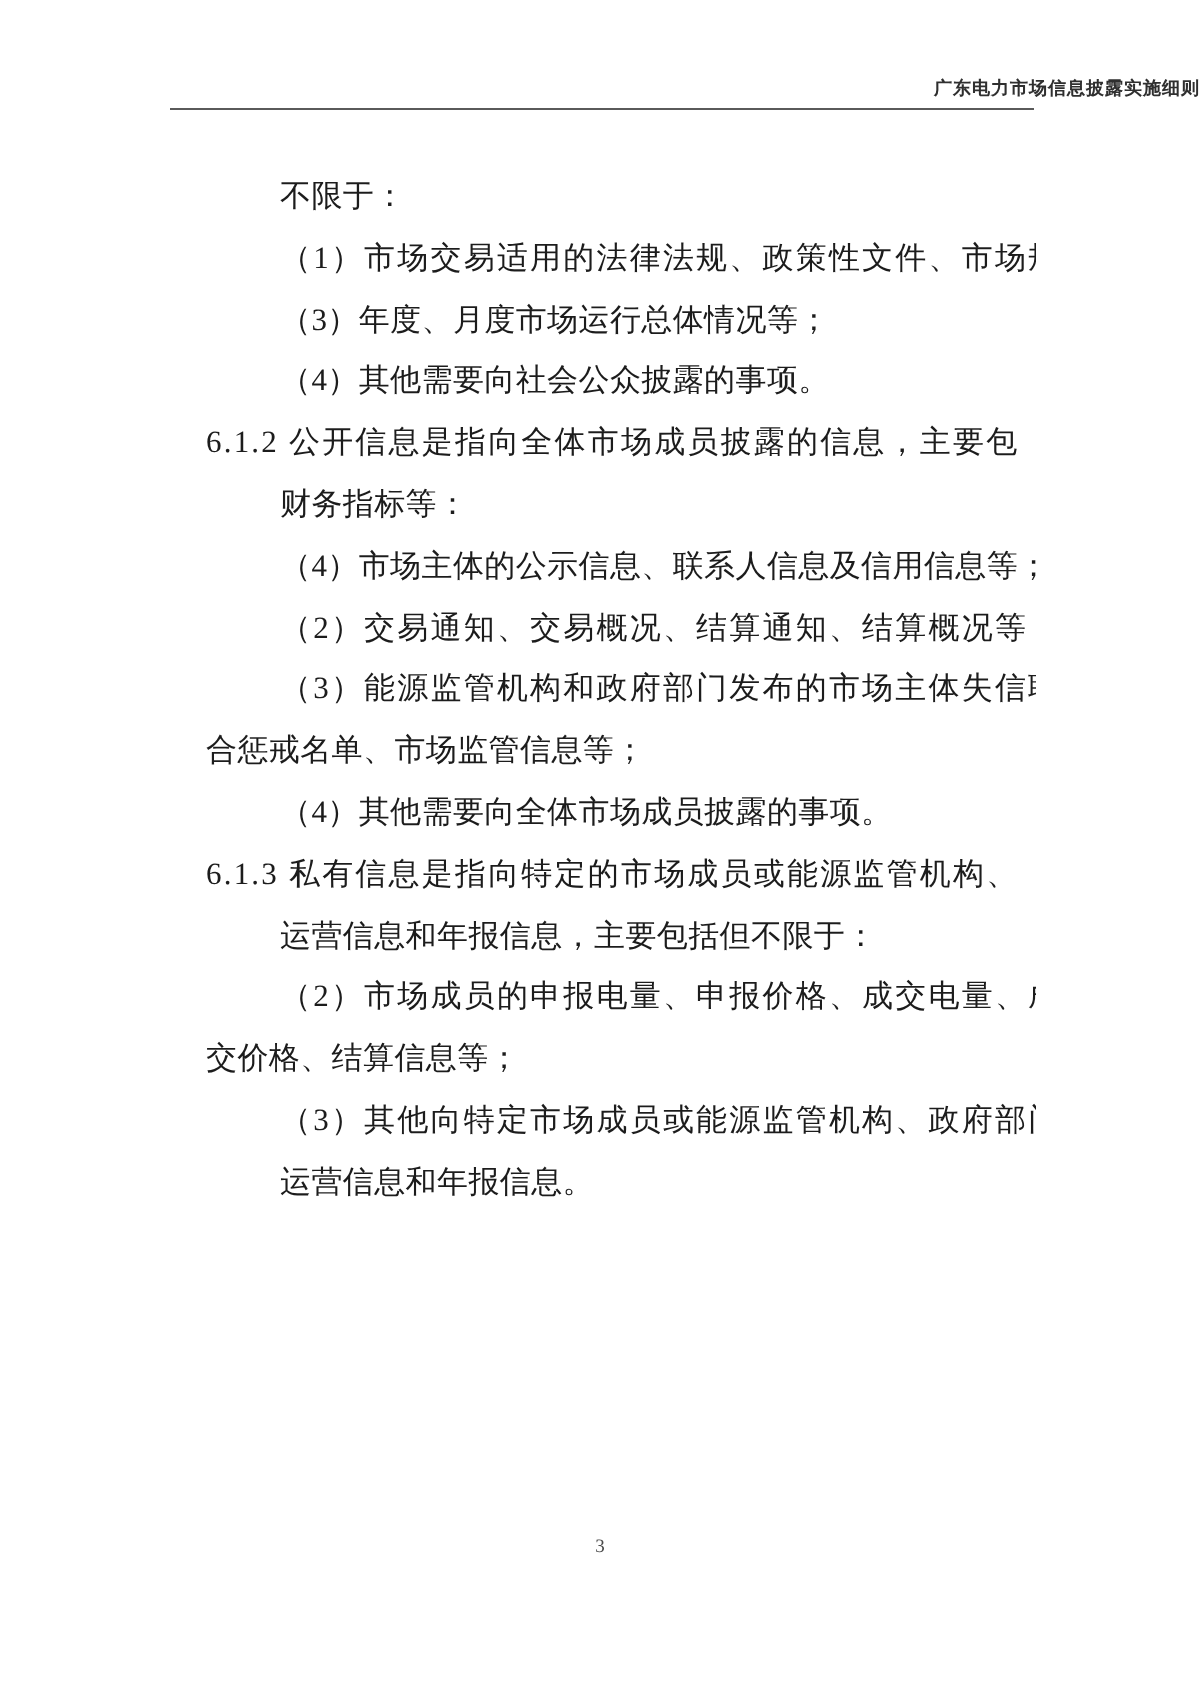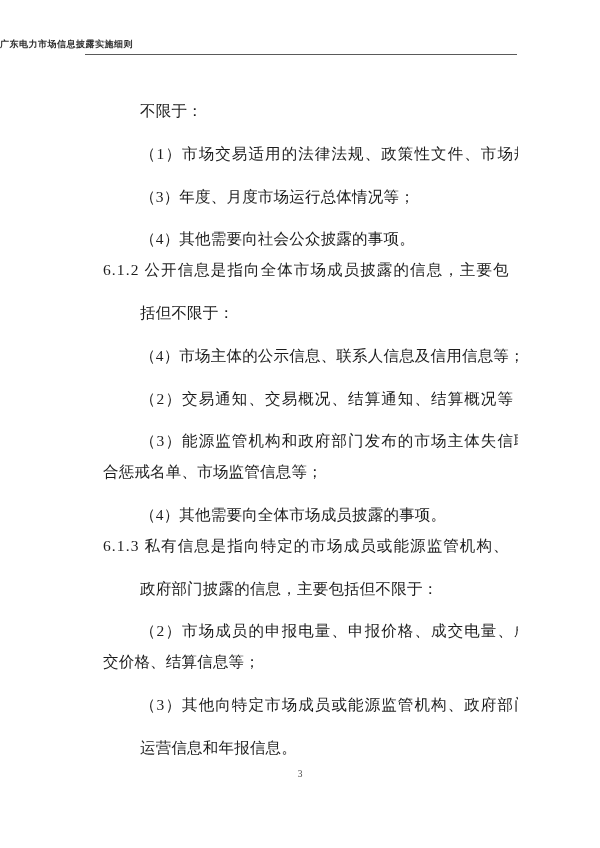--- a/index.html
+++ b/index.html
@@ -14,21 +14,21 @@
     background: #ffffff;
     font-family: "Liberation Serif", "DejaVu Serif", serif;
     color: #1c1c1c;
     overflow: hidden;
   }
   .page-header-title {
     position: absolute;
     top: 38px;
     left: 0;
     width: 600px;
-    text-align: left;
+    text-align: right;
     font-size: 9px;
     font-weight: bold;
     color: #2f2f2f;
     letter-spacing: 0.5px;
     line-height: 12px;
   }
   .header-rule {
     position: absolute;
     top: 54px;
     left: 85px;
@@ -46,21 +46,20 @@
     font-size: 15.5px;
     line-height: 30.8px;
     height: 30.8px;
     white-space: nowrap;
     overflow: hidden;
     letter-spacing: 0.2px;
     color: #1c1c1c;
   }
   .line.indent {
     padding-left: 37px;
-    margin-top: 12px;
   }
   .line.justified {
     letter-spacing: 1.1px;
   }
   .page-number {
     position: absolute;
     top: 768px;
     left: 0;
     width: 600px;
     text-align: center;
@@ -77,28 +76,28 @@
   <div class="page-header-title">广东电力市场信息披露实施细则</div>
 
   <div class="header-rule"></div>
 
   <div class="document-body">
       <div class="line indent">不限于：</div>
       <div class="line indent justified">（1）市场交易适用的法律法规、政策性文件、市场规</div>
       <div class="line indent">（3）年度、月度市场运行总体情况等；</div>
       <div class="line indent">（4）其他需要向社会公众披露的事项。</div>
       <div class="line justified">6.1.2 公开信息是指向全体市场成员披露的信息，主要包</div>
-      <div class="line indent">括但不限于：</div>
+      <div class="line indent">财务指标等：</div>
       <div class="line indent">（4）市场主体的公示信息、联系人信息及信用信息等；</div>
       <div class="line indent justified">（2）交易通知、交易概况、结算通知、结算概况等；</div>
       <div class="line indent justified">（3）能源监管机构和政府部门发布的市场主体失信联</div>
       <div class="line">合惩戒名单、市场监管信息等；</div>
       <div class="line indent">（4）其他需要向全体市场成员披露的事项。</div>
       <div class="line justified">6.1.3 私有信息是指向特定的市场成员或能源监管机构、</div>
-      <div class="line indent">政府部门披露的信息，主要包括但不限于：</div>
+      <div class="line indent">运营信息和年报信息，主要包括但不限于：</div>
       <div class="line indent justified">（2）市场成员的申报电量、申报价格、成交电量、成</div>
       <div class="line">交价格、结算信息等；</div>
       <div class="line indent justified">（3）其他向特定市场成员或能源监管机构、政府部门</div>
       <div class="line indent">运营信息和年报信息。</div>
     </div>
 
   <div class="page-number">3</div>
 
 </div>
 

